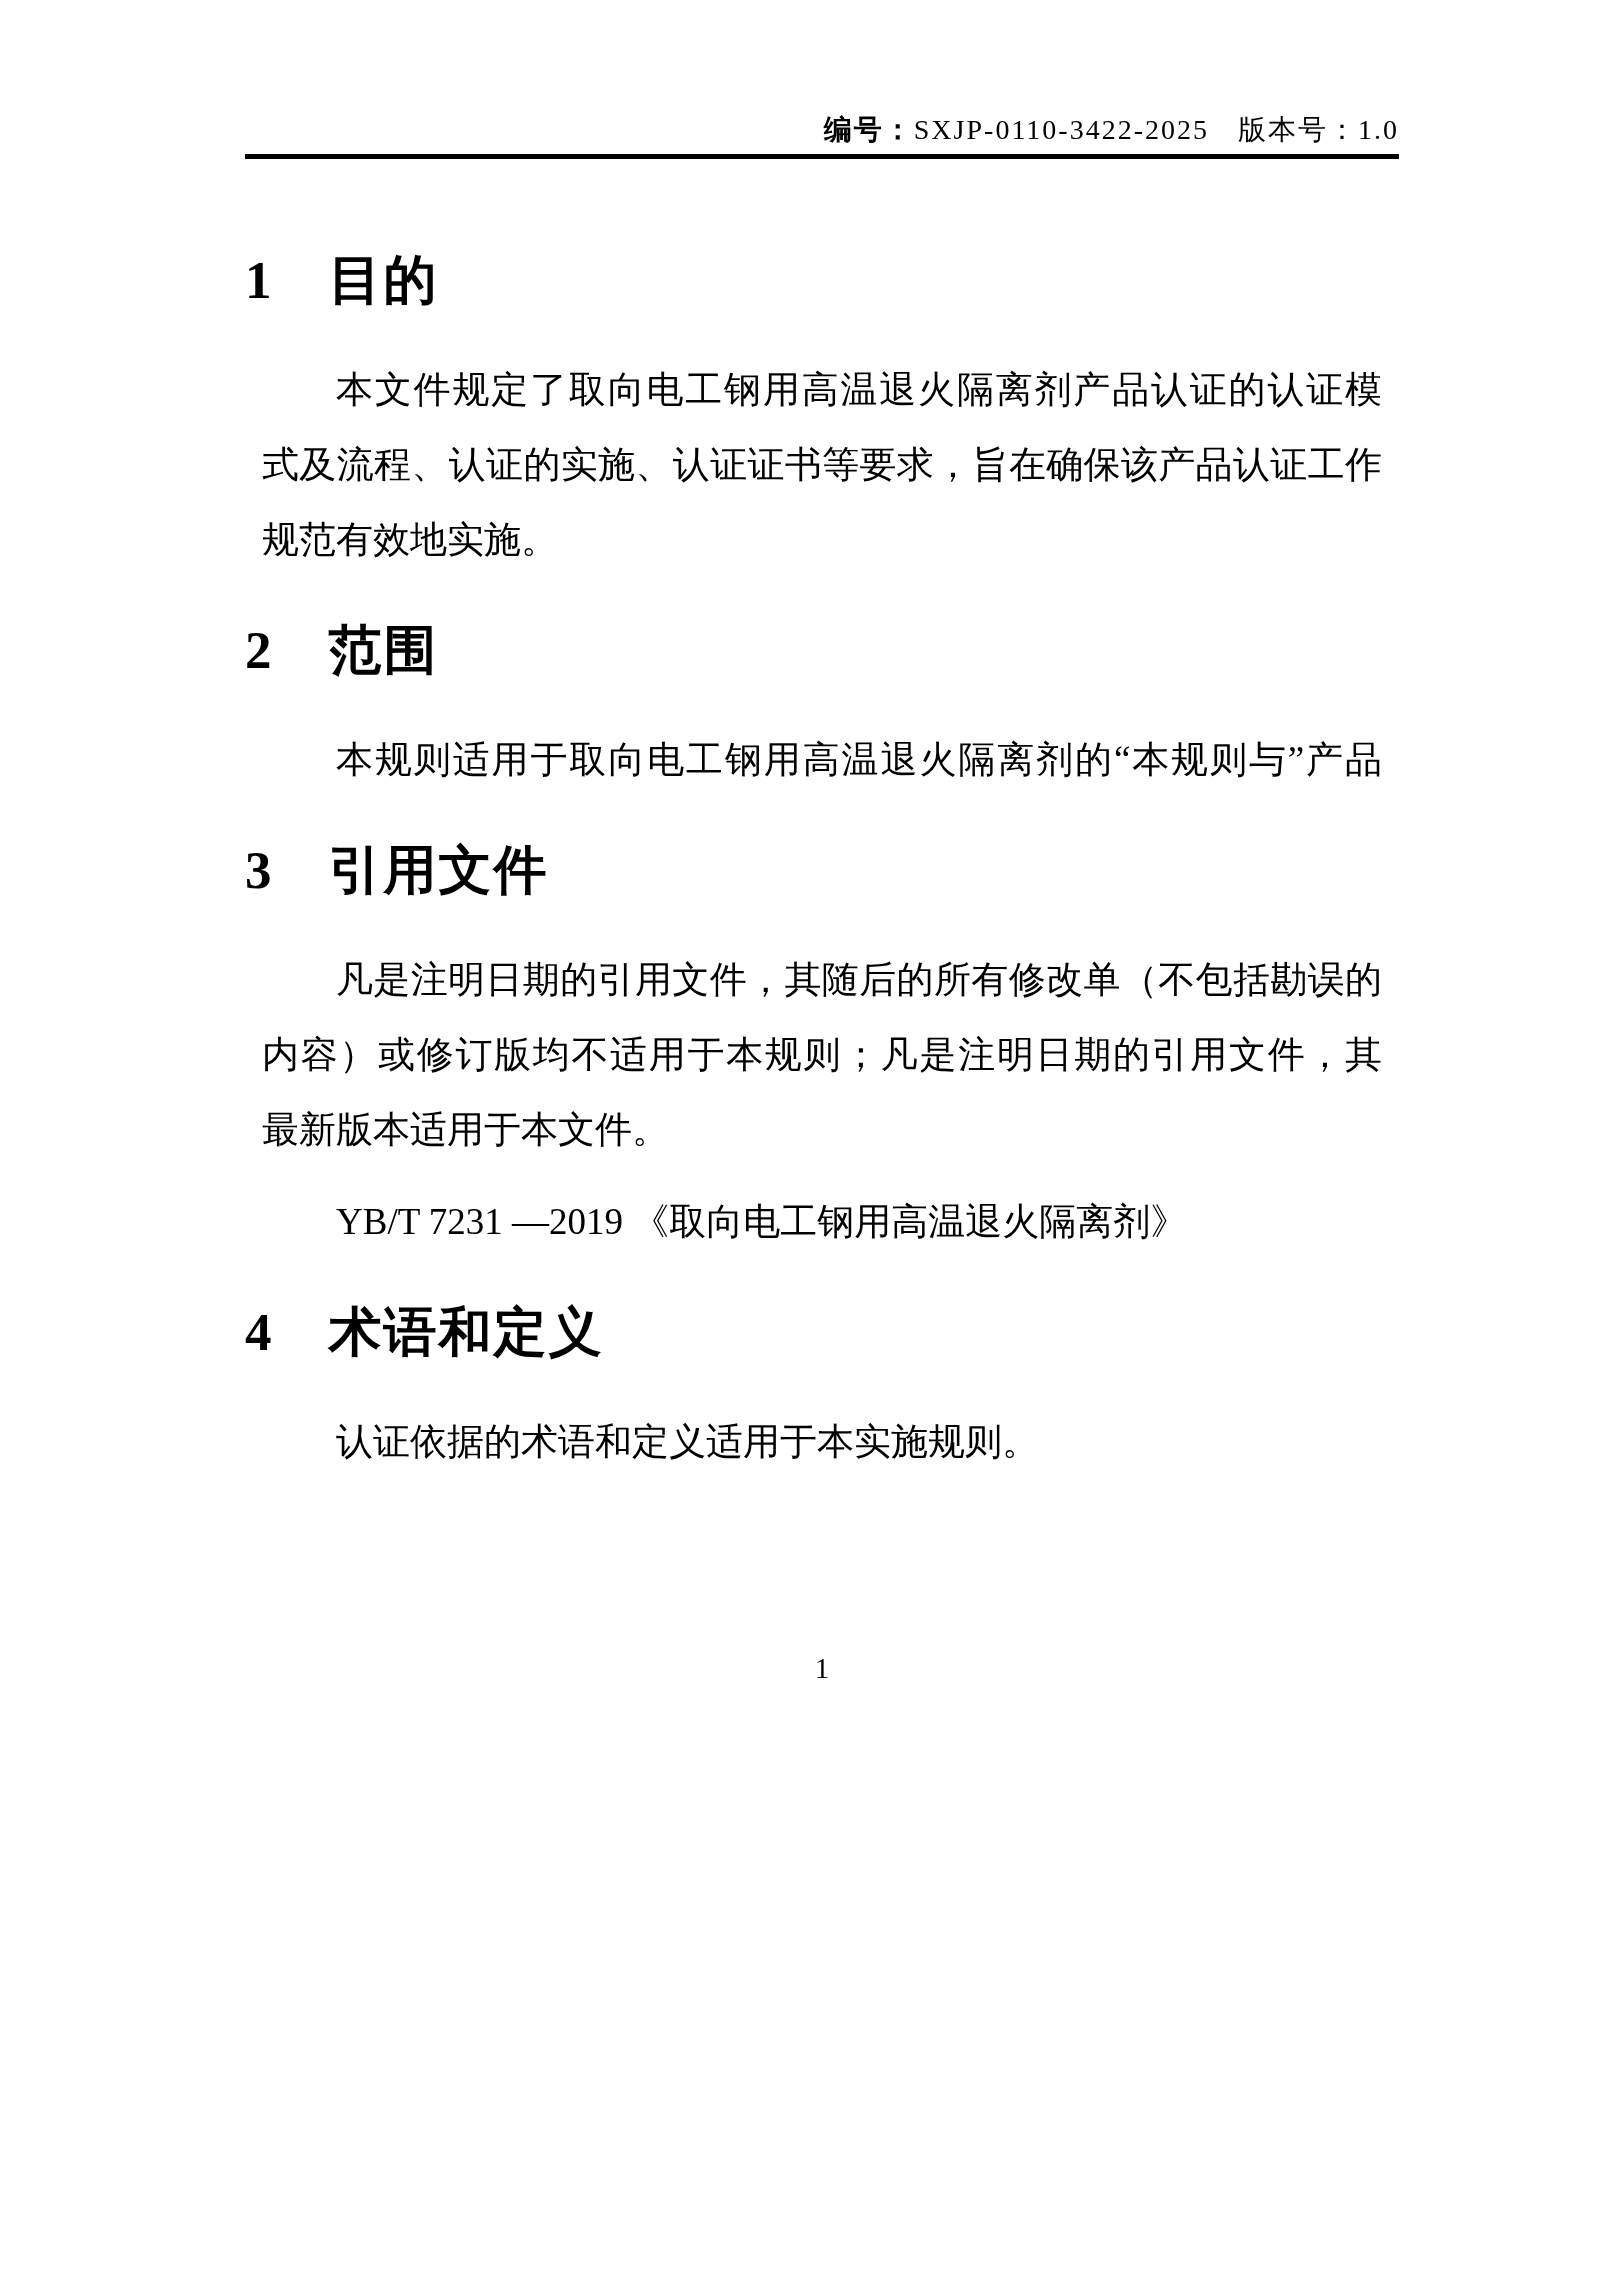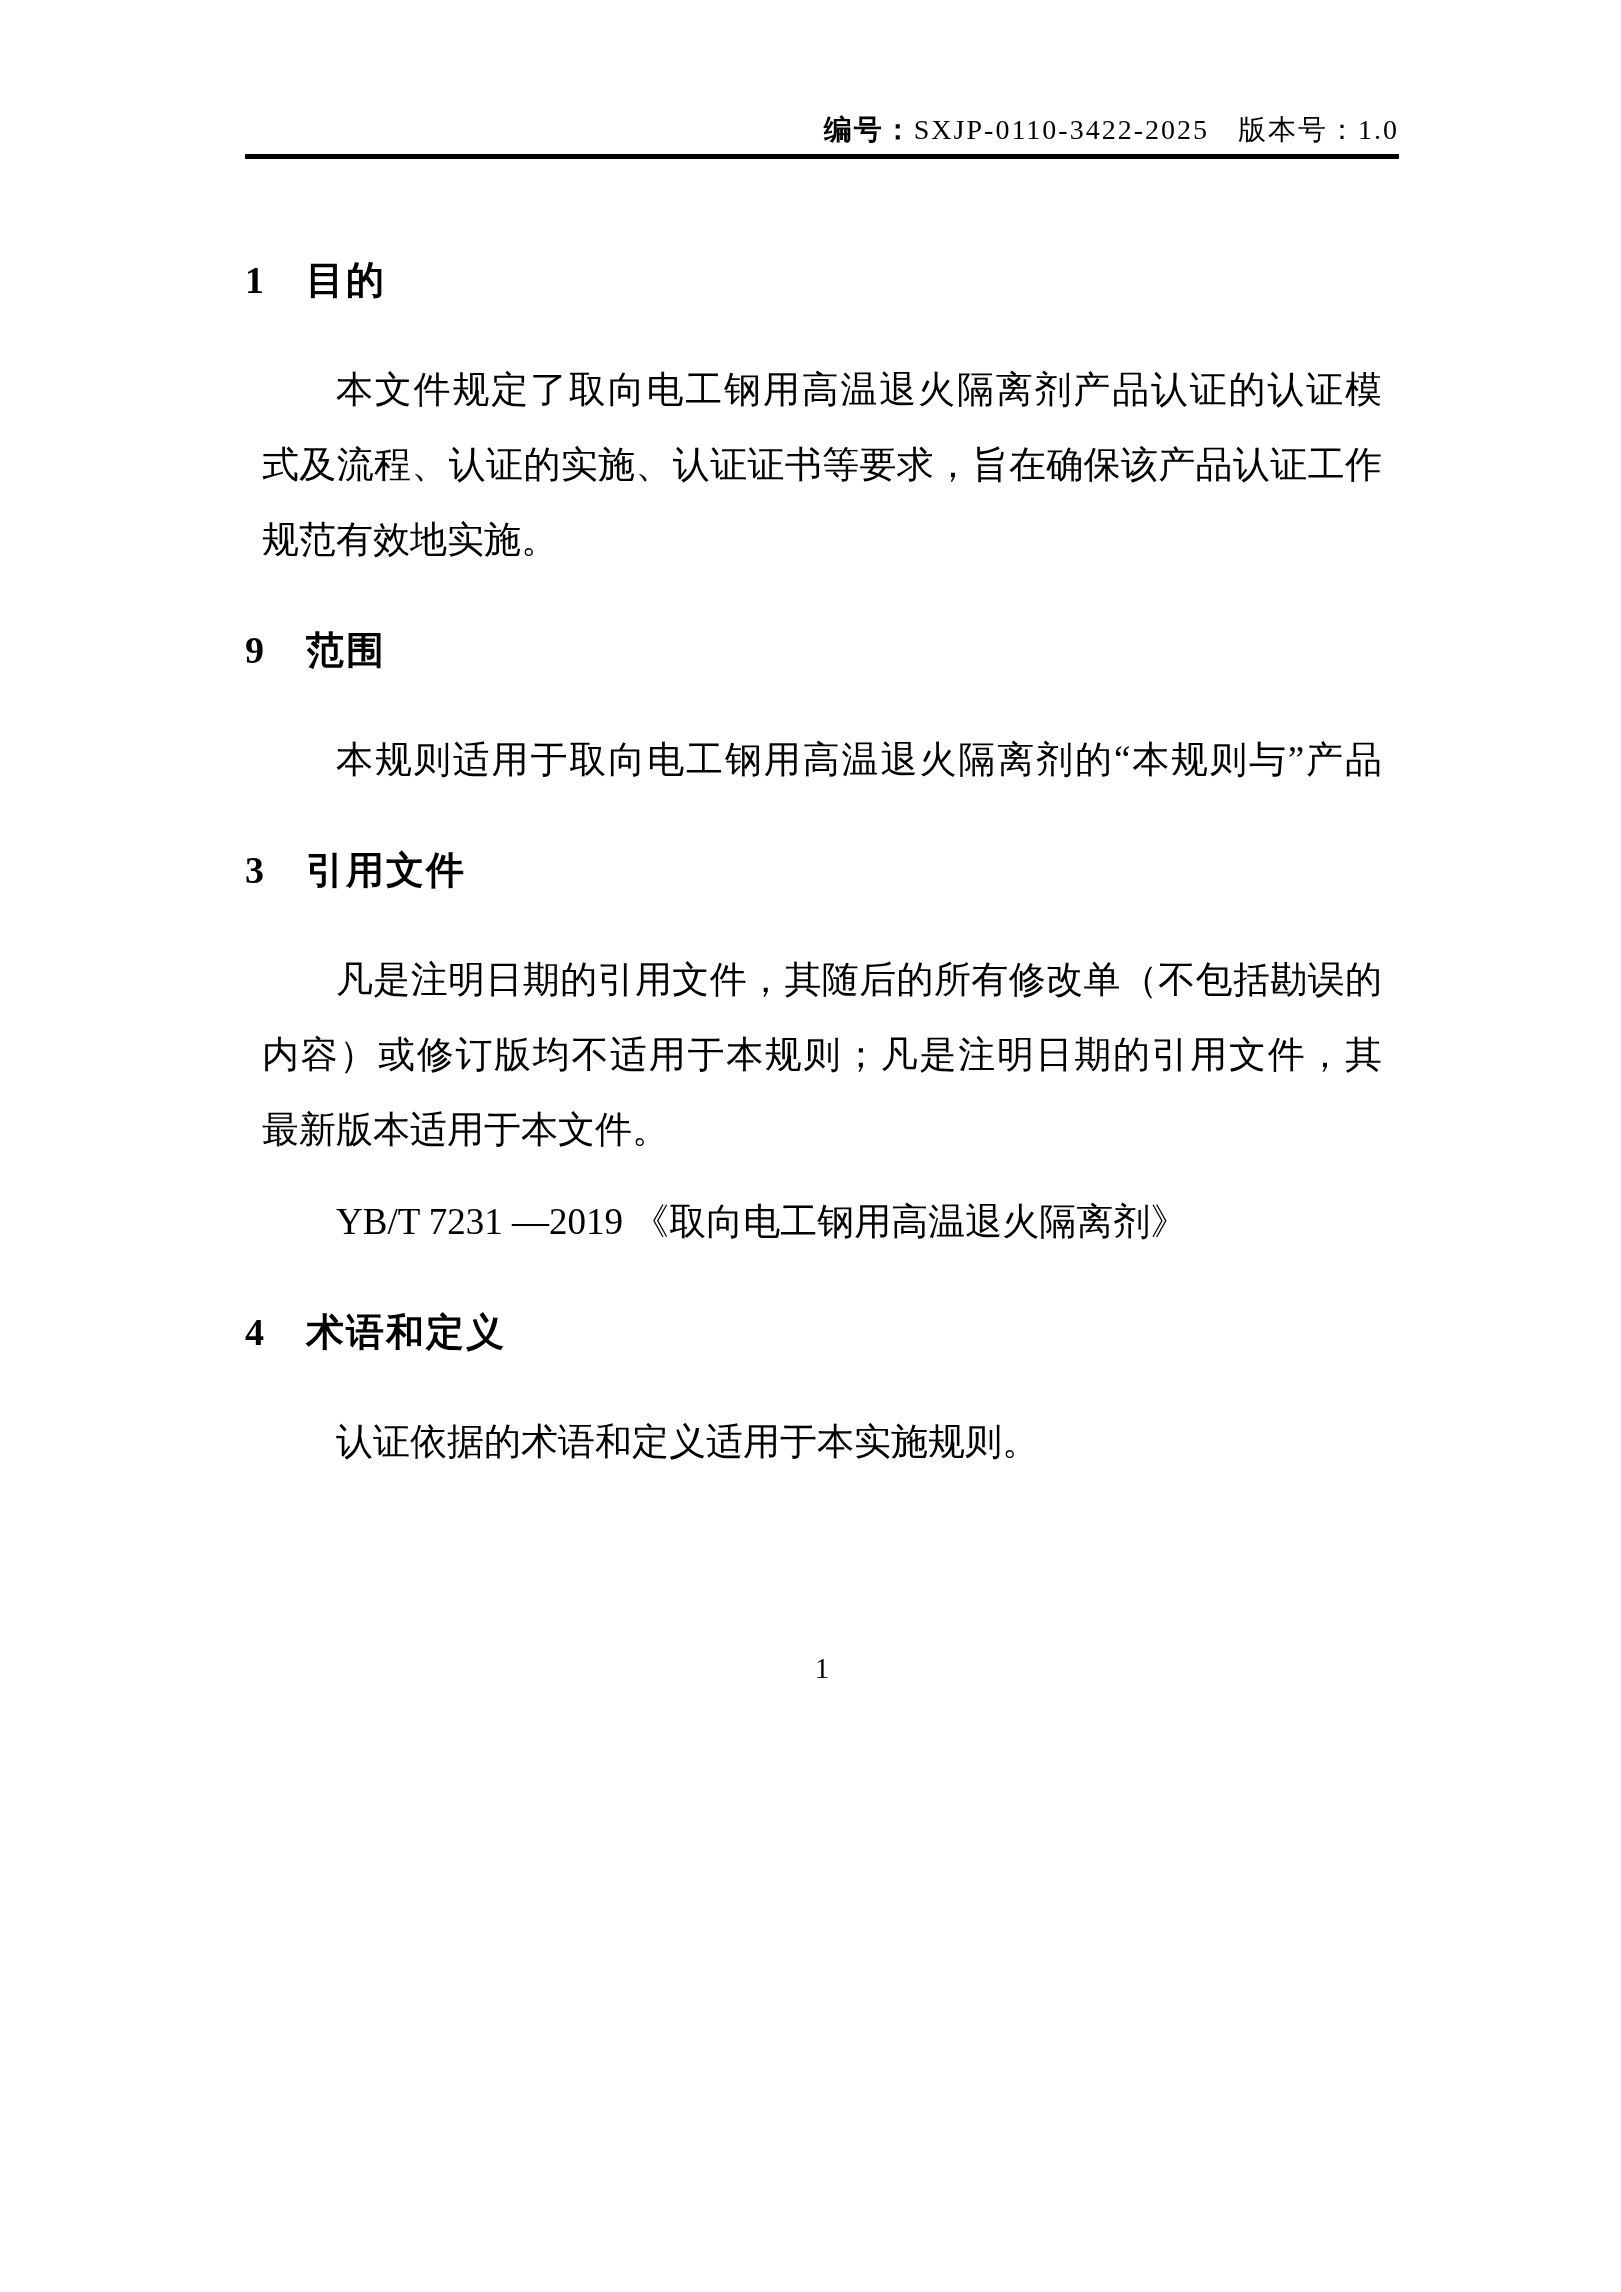--- a/index.html
+++ b/index.html
@@ -31,21 +31,21 @@
   .hdr-label { font-weight: normal; }
   .hdr-gap { display: inline-block; width: 29px; }
   .rule {
     border: none;
     border-top: 5.9px solid #000000;
     margin: 4.9px 0 0 0;
     height: 0;
   }
   
   .heading {
-    font-size: 38px;
+    font-size: 53px;
     font-weight: bold;
     line-height: 49px;
     margin: 49px 0 47px 0;
     letter-spacing: 2px;
   }
   .heading.first { margin-top: 97px; }
   
   .paragraph { margin: 17px; }
   .line {
     font-size: 37px;
@@ -75,21 +75,21 @@
 
   <div class="rule"></div>
 
   <div class="heading first">1　目的</div>
   <div class="paragraph">
     <div class="line indent stretch">本文件规定了取向电工钢用高温退火隔离剂产品认证的认证模</div>
     <div class="line stretch">式及流程、认证的实施、认证证书等要求，旨在确保该产品认证工作</div>
     <div class="line">规范有效地实施。</div>
   </div>
 
-  <div class="heading">9　范围</div>
+  <div class="heading">2　范围</div>
   <div class="paragraph">
     <div class="line indent stretch">本规则适用于取向电工钢用高温退火隔离剂的“本规则与”产品</div>
   </div>
 
   <div class="heading">3　引用文件</div>
   <div class="paragraph">
     <div class="line indent stretch">凡是注明日期的引用文件，其随后的所有修改单（不包括勘误的</div>
     <div class="line stretch">内容）或修订版均不适用于本规则；凡是注明日期的引用文件，其</div>
     <div class="line">最新版本适用于本文件。</div>
   </div>

